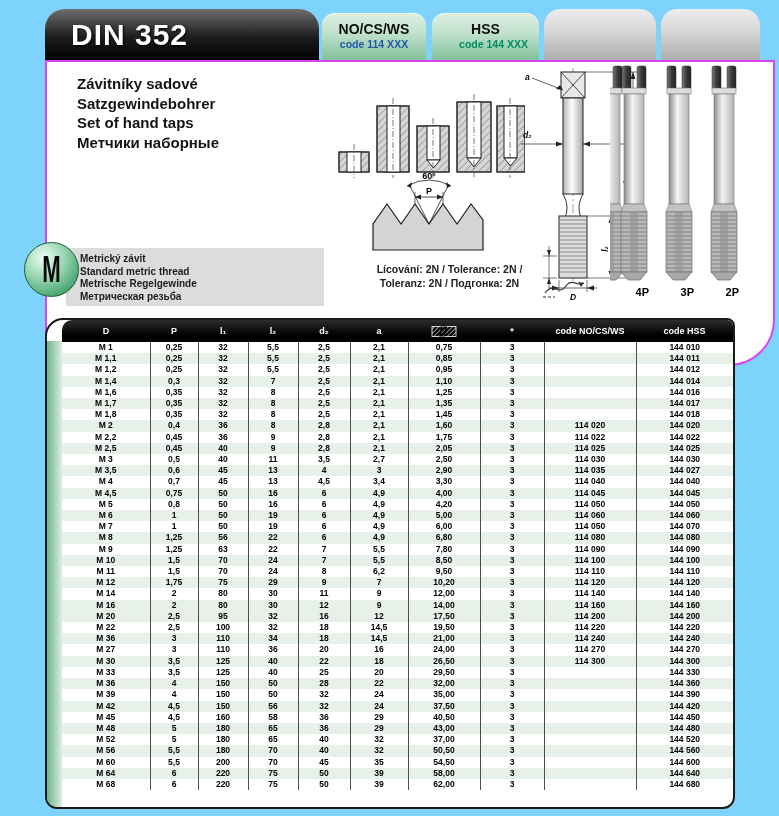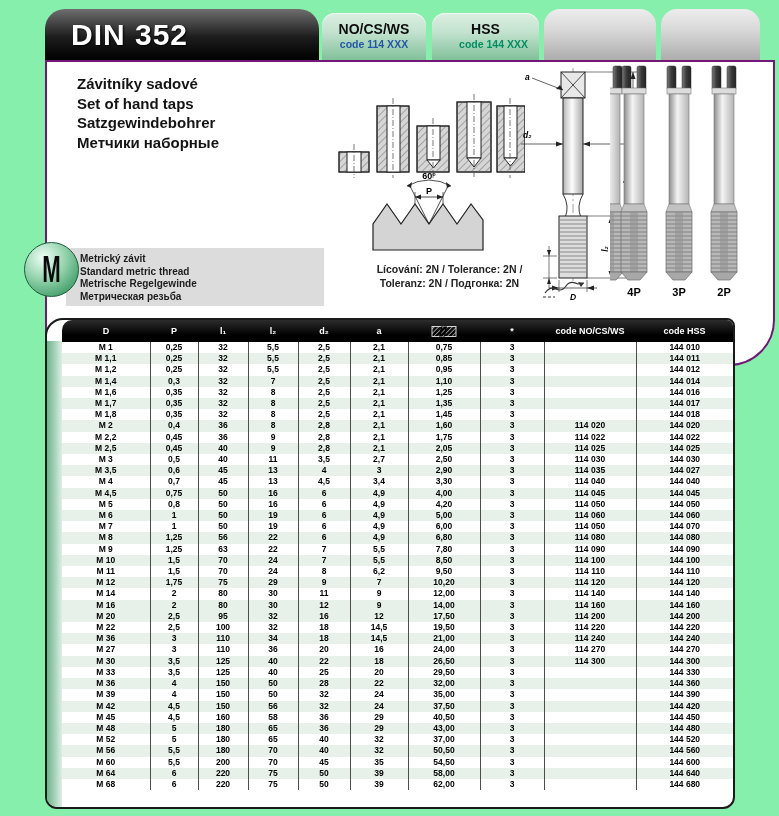--- a/index.html
+++ b/index.html
@@ -1,17 +1,17 @@
 <!DOCTYPE html>
 <html><head>
 <meta charset="utf-8">
 <style>
   * { margin:0; padding:0; box-sizing:border-box; }
   body { background:#fff; font-family:"Liberation Sans", sans-serif; }
-  #page { position:relative; width:779px; height:816px; background:#86efac; overflow:hidden; color:#111; }
+  #page { position:relative; width:779px; height:816px; background:#7dd3fc; overflow:hidden; color:#111; }
 
   
   .tab { position:absolute; bottom:auto; }
   .tab-din {
     left:45px; top:9px; width:274px; height:51px;
     background:linear-gradient(#6e6e6e, #1d1d1d 55%, #000);
     border-radius:20px 20px 0 0;
     color:#fff; font-weight:bold; font-size:30px; line-height:51px;
     padding-left:26px; letter-spacing:1px;
     text-shadow:1px 1px 2px #000;
@@ -31,30 +31,30 @@
   .tab-grey {
     top:9px; height:51px; border-radius:16px 16px 0 0;
     background:linear-gradient(#ededed, #d9d9d9 40%, #adadad);
   }
   .tab-gr1 { left:544px; width:112px; }
   .tab-gr2 { left:661px; width:99px; }
 
   
   .upper-box {
     position:absolute; left:45px; top:60px; width:730px; height:306px;
-    border:2px solid #701a75; border-radius:0 0 46px 0; background:#fff;
+    border:2px solid #d946ef; border-radius:0 0 46px 0; background:#fff;
   }
   .titles { position:absolute; left:30px; top:12px; font-size:15px; font-weight:800; line-height:19.5px; color:#141414; }
   .grey-strip {
     position:absolute; left:19px; top:186px; width:258px; height:58px;
     background:#dcdcdc; padding:5px 0 0 14px;
   }
   .grey-strip div { font-size:10px; font-weight:700; line-height:12.5px; color:#1c1c1c; }
   .tolerance { position:absolute; left:290px; top:200px; width:225px; text-align:center; font-size:10.5px; font-weight:600; line-height:14px; color:#222; }
-  .plabel { position:absolute; width:30px; text-align:center; font-size:11px; font-weight:bold; color:#000; top:224px; }
+  .plabel { position:absolute; width:30px; text-align:right; font-size:11px; font-weight:bold; color:#000; top:224px; }
   .pl-4 { left:572px; } .pl-3 { left:617px; } .pl-2 { left:662px; }
 
   
   .m-circle {
     position:absolute; left:24px; top:242px; width:55px; height:55px; border-radius:50%;
     background:radial-gradient(circle at 35% 28%, #f0fff6, #8fd0a9 45%, #45a06c 80%, #2f7a4f);
     border:1.5px solid #1f5c39;
     display:flex; align-items:center; justify-content:center;
   }
   .m-circle span { font-size:37px; font-weight:900; transform:scaleX(.6); color:#0a0a0a; }
@@ -100,22 +100,22 @@
   <div class="tab tab-green tab-g2">
     <div class="t-label">HSS</div>
     <div class="t-code code-green">code 144 XXX</div>
   </div>
   <div class="tab tab-grey tab-gr1"></div>
   <div class="tab tab-grey tab-gr2"></div>
 
   <div class="upper-box">
     <div class="titles">
       <div>Závitníky sadové</div>
+      <div>Satzgewindebohrer</div>
       <div>Set of hand taps</div>
-      <div>Satzgewindebohrer</div>
       <div>Метчики наборные</div>
     </div>
 
     <svg class="holes" style="position:absolute; left:288px; top:26px;" width="190" height="92" viewBox="0 0 190 92">
       <defs>
         <pattern id="hatch" width="5" height="5" patternTransform="rotate(45)" patternUnits="userSpaceOnUse">
           <line x1="0" y1="0" x2="0" y2="5" stroke="#8a8a8a" stroke-width="1.4"></line>
         </pattern>
       </defs>
       <g stroke="#222" stroke-width="1">

